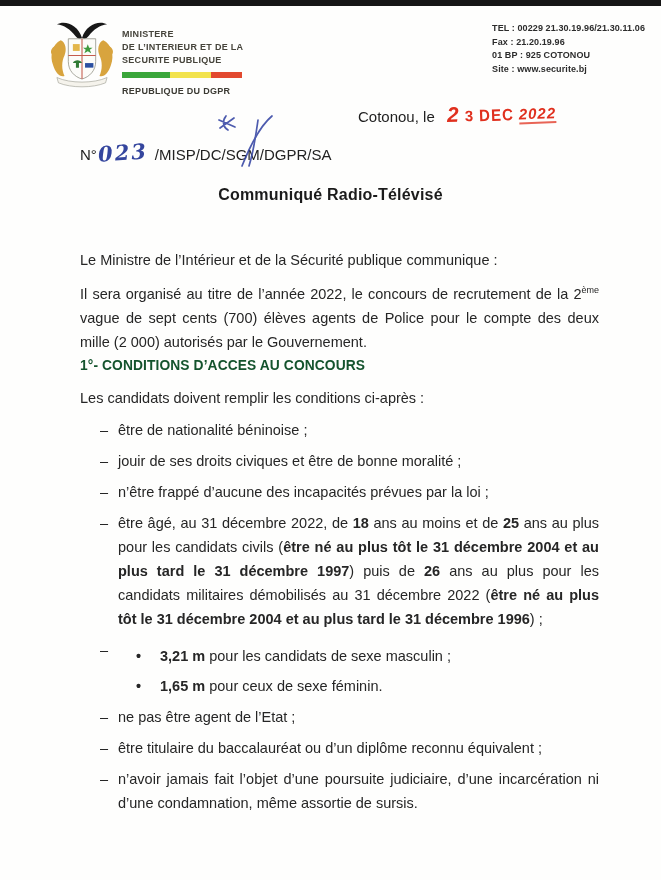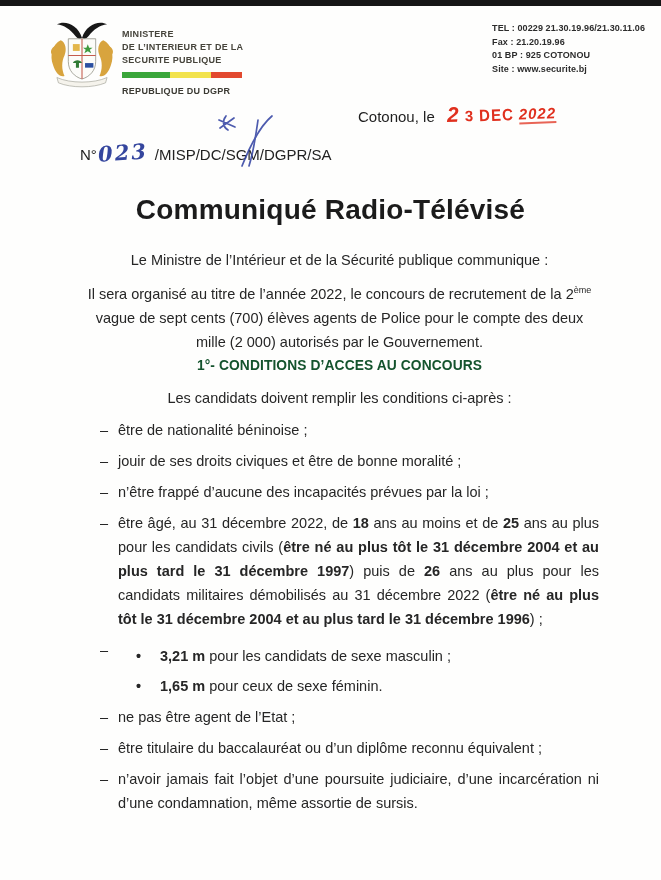--- a/index.html
+++ b/index.html
@@ -35,25 +35,25 @@
   .stamp .big{font-size:21px;font-style:italic;}
   .stamp .d2{font-size:15px;}
   .stamp .mon{font-size:15px;transform:scaleY(1.1);}
   .stamp .year{font-size:15px;font-style:italic;border-bottom:2px solid rgba(224,48,30,.75);}
   .refline{position:absolute;left:80px;top:140px;font-size:15px;color:#222;}
   .hand{display:inline-block;font-family:"DejaVu Serif", serif;font-style:italic;font-weight:bold;
         color:#35469e;font-size:21px;letter-spacing:2px;transform:rotate(-4deg);margin:0 3px 0 1px;}
   .paraph{position:absolute;left:132px;top:-26px;width:84px;height:58px;pointer-events:none;}
 
   
-  .title{position:absolute;left:0;right:0;top:186px;margin:8px;text-align:center;
-         font-size:28px;font-weight:bold;color:#1b1b1b;letter-spacing:.2px;}
+  .title{position:absolute;left:0;right:0;top:186px;margin:0;text-align:center;
+         font-size:16px;font-weight:bold;color:#1b1b1b;letter-spacing:.2px;}
   .body{position:absolute;left:80px;right:62px;top:248px;
         font-size:14.5px;line-height:24px;color:#262626;}
-  .body p{margin:0;text-align:center;}
+  .body p{margin:0;}
   .announce{text-align:justify;margin-top:10px !important;}
   .sec-heading{margin:38px 0 0;font-size:13.8px;font-weight:bold;color:#14532d;letter-spacing:.1px;}
   .lead{margin-top:8px !important;}
   sup{font-size:9px;line-height:0;}
 
   ul.dash-list{list-style:none;margin:8px 0 0;padding:0;}
   ul.dash-list>li{display:flex;margin-bottom:7px;}
   ul.dash-list>li>.marker{flex:none;width:18px;margin-left:20px;}
   ul.dash-list>li>.t{flex:1;}
   .just{text-align:justify;}

